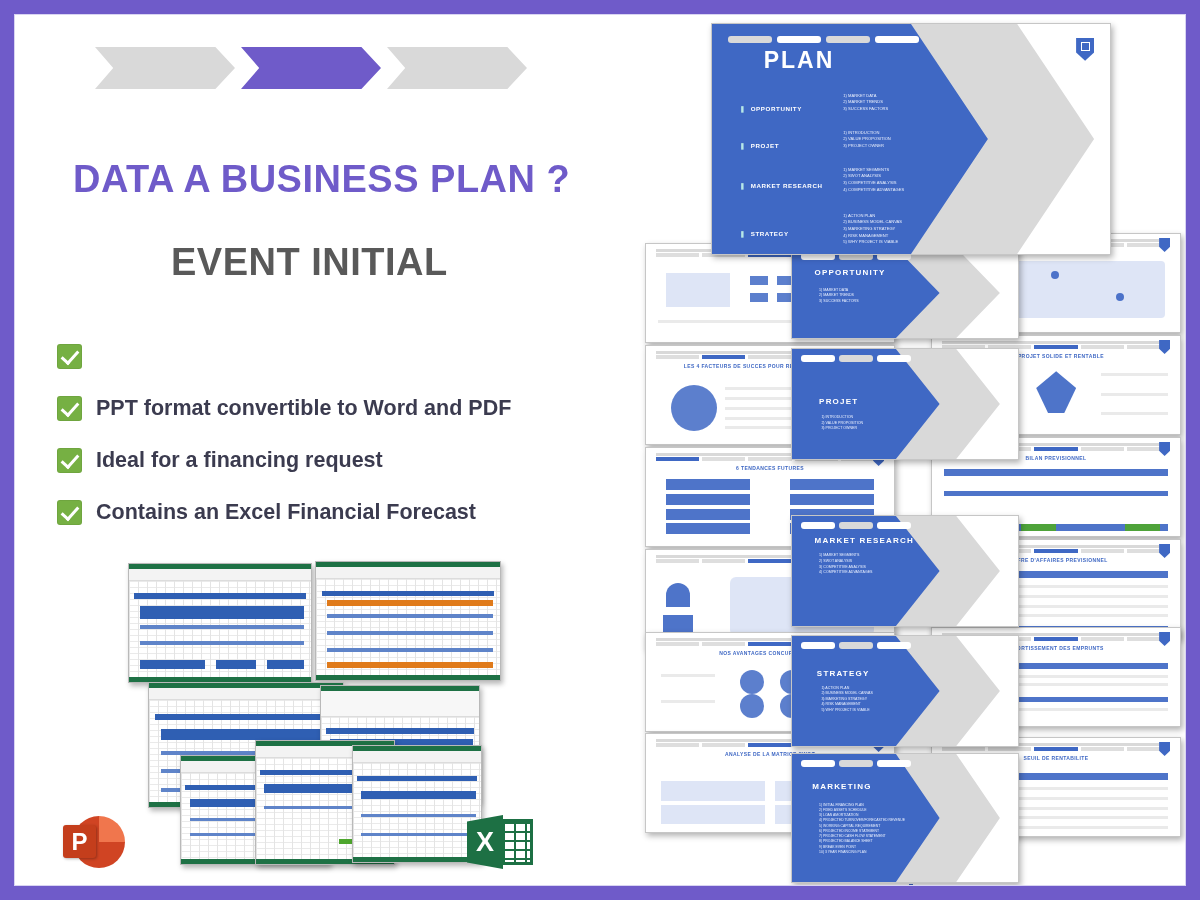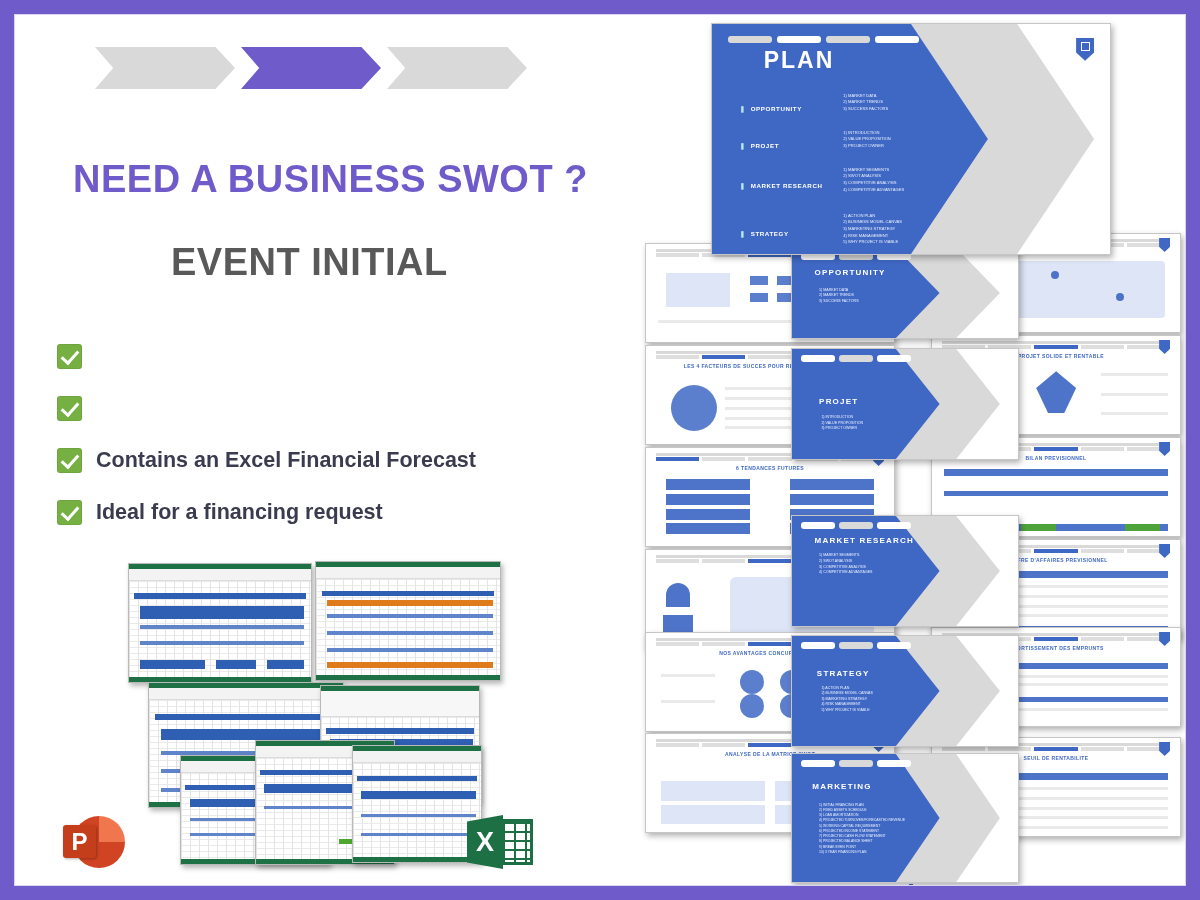--- a/index.html
+++ b/index.html
@@ -205,37 +205,38 @@
 
 <div id="page">
 <div id="canvas">
 
   <div class="chev-strip">
     <div class="chev"></div>
     <div class="chev active"></div>
     <div class="chev"></div>
   </div>
 
-  <div class="headline">NEED A BUSINESS SWOT ?</div>
+  <div class="headline">DATA A BUSINESS PLAN ?</div>
   <div class="subhead">EVENT INITIAL</div>
 
   <div class="bullets">
     <div class="bullet">
       <span class="check"></span>
     </div>
     <div class="bullet">
       <span class="check"></span>
+      <span>PPT format convertible to Word and PDF</span>
+    </div>
+    <div class="bullet">
+      <span class="check"></span>
+      <span>Ideal for a financing request</span>
     </div>
     <div class="bullet">
       <span class="check"></span>
       <span>Contains an Excel Financial Forecast</span>
-    </div>
-    <div class="bullet">
-      <span class="check"></span>
-      <span>Ideal for a financing request</span>
     </div>
   </div>
 
   <div class="xl-cluster">
     <div class="xl" style="left:8px;  top:8px;   width:184px; height:120px;">
       <div class="xl-title"></div>
           <div class="xl-ribbon"></div>
       <div class="xl-grid">
         <div class="band wide" style="top:12%;height:6px;"></div>
         <div class="band" style="top:26%;height:13px;"></div>

